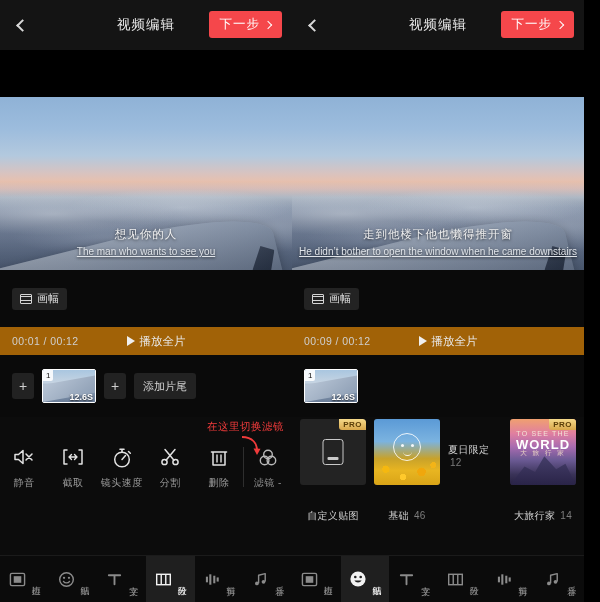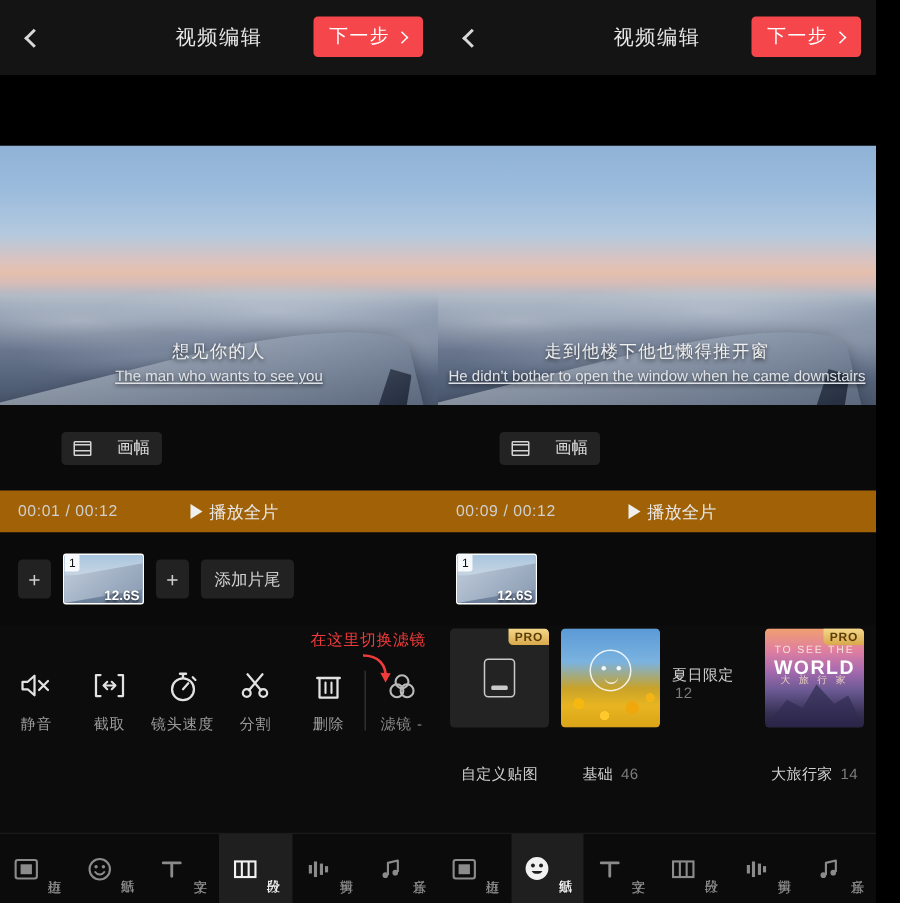--- a/index.html
+++ b/index.html
@@ -91,22 +91,22 @@
     background: linear-gradient(to bottom, rgba(0,0,0,0) 48%, rgba(10,18,34,.32) 100%);
   }
   .subs { position: absolute; left: 0; right: 0; bottom: 13px; text-align: center; }
   .sub-cn { font-size: 11.5px; color: #f0f0f0; letter-spacing: 1px; text-shadow: 0 1px 3px rgba(0,0,0,.7); }
   .sub-en { font-size: 10px; color: #dfe3e8; margin-top: 4px; text-shadow: 0 1px 3px rgba(0,0,0,.7); text-decoration: underline; }
 
   
   .aspect-bar { height: 57px; flex: 0 0 57px; background: #0a0a0a; display: flex; align-items: center; padding: 0 12px; }
   .aspect-btn {
     background: #232323; border-radius: 3px; height: 22px;
-    display: inline-flex; align-items: center; gap: 17px; padding: 0 8px;
-    color: #dedede; font-size: 11px; margin-left: 29px;
+    display: inline-flex; align-items: center; gap: 5px; padding: 0 8px;
+    color: #dedede; font-size: 11px;
   }
   .aspect-ico {
     width: 12px; height: 10px; border: 1.4px solid #d6d6d6; border-radius: 1px;
     position: relative; flex: 0 0 12px;
   }
   .aspect-ico::before, .aspect-ico::after {
     content: ""; position: absolute; left: 0; right: 0; height: 1.4px; background: #d6d6d6;
   }
   .aspect-ico::before { top: 1.2px; }
   .aspect-ico::after { bottom: 1.2px; }

